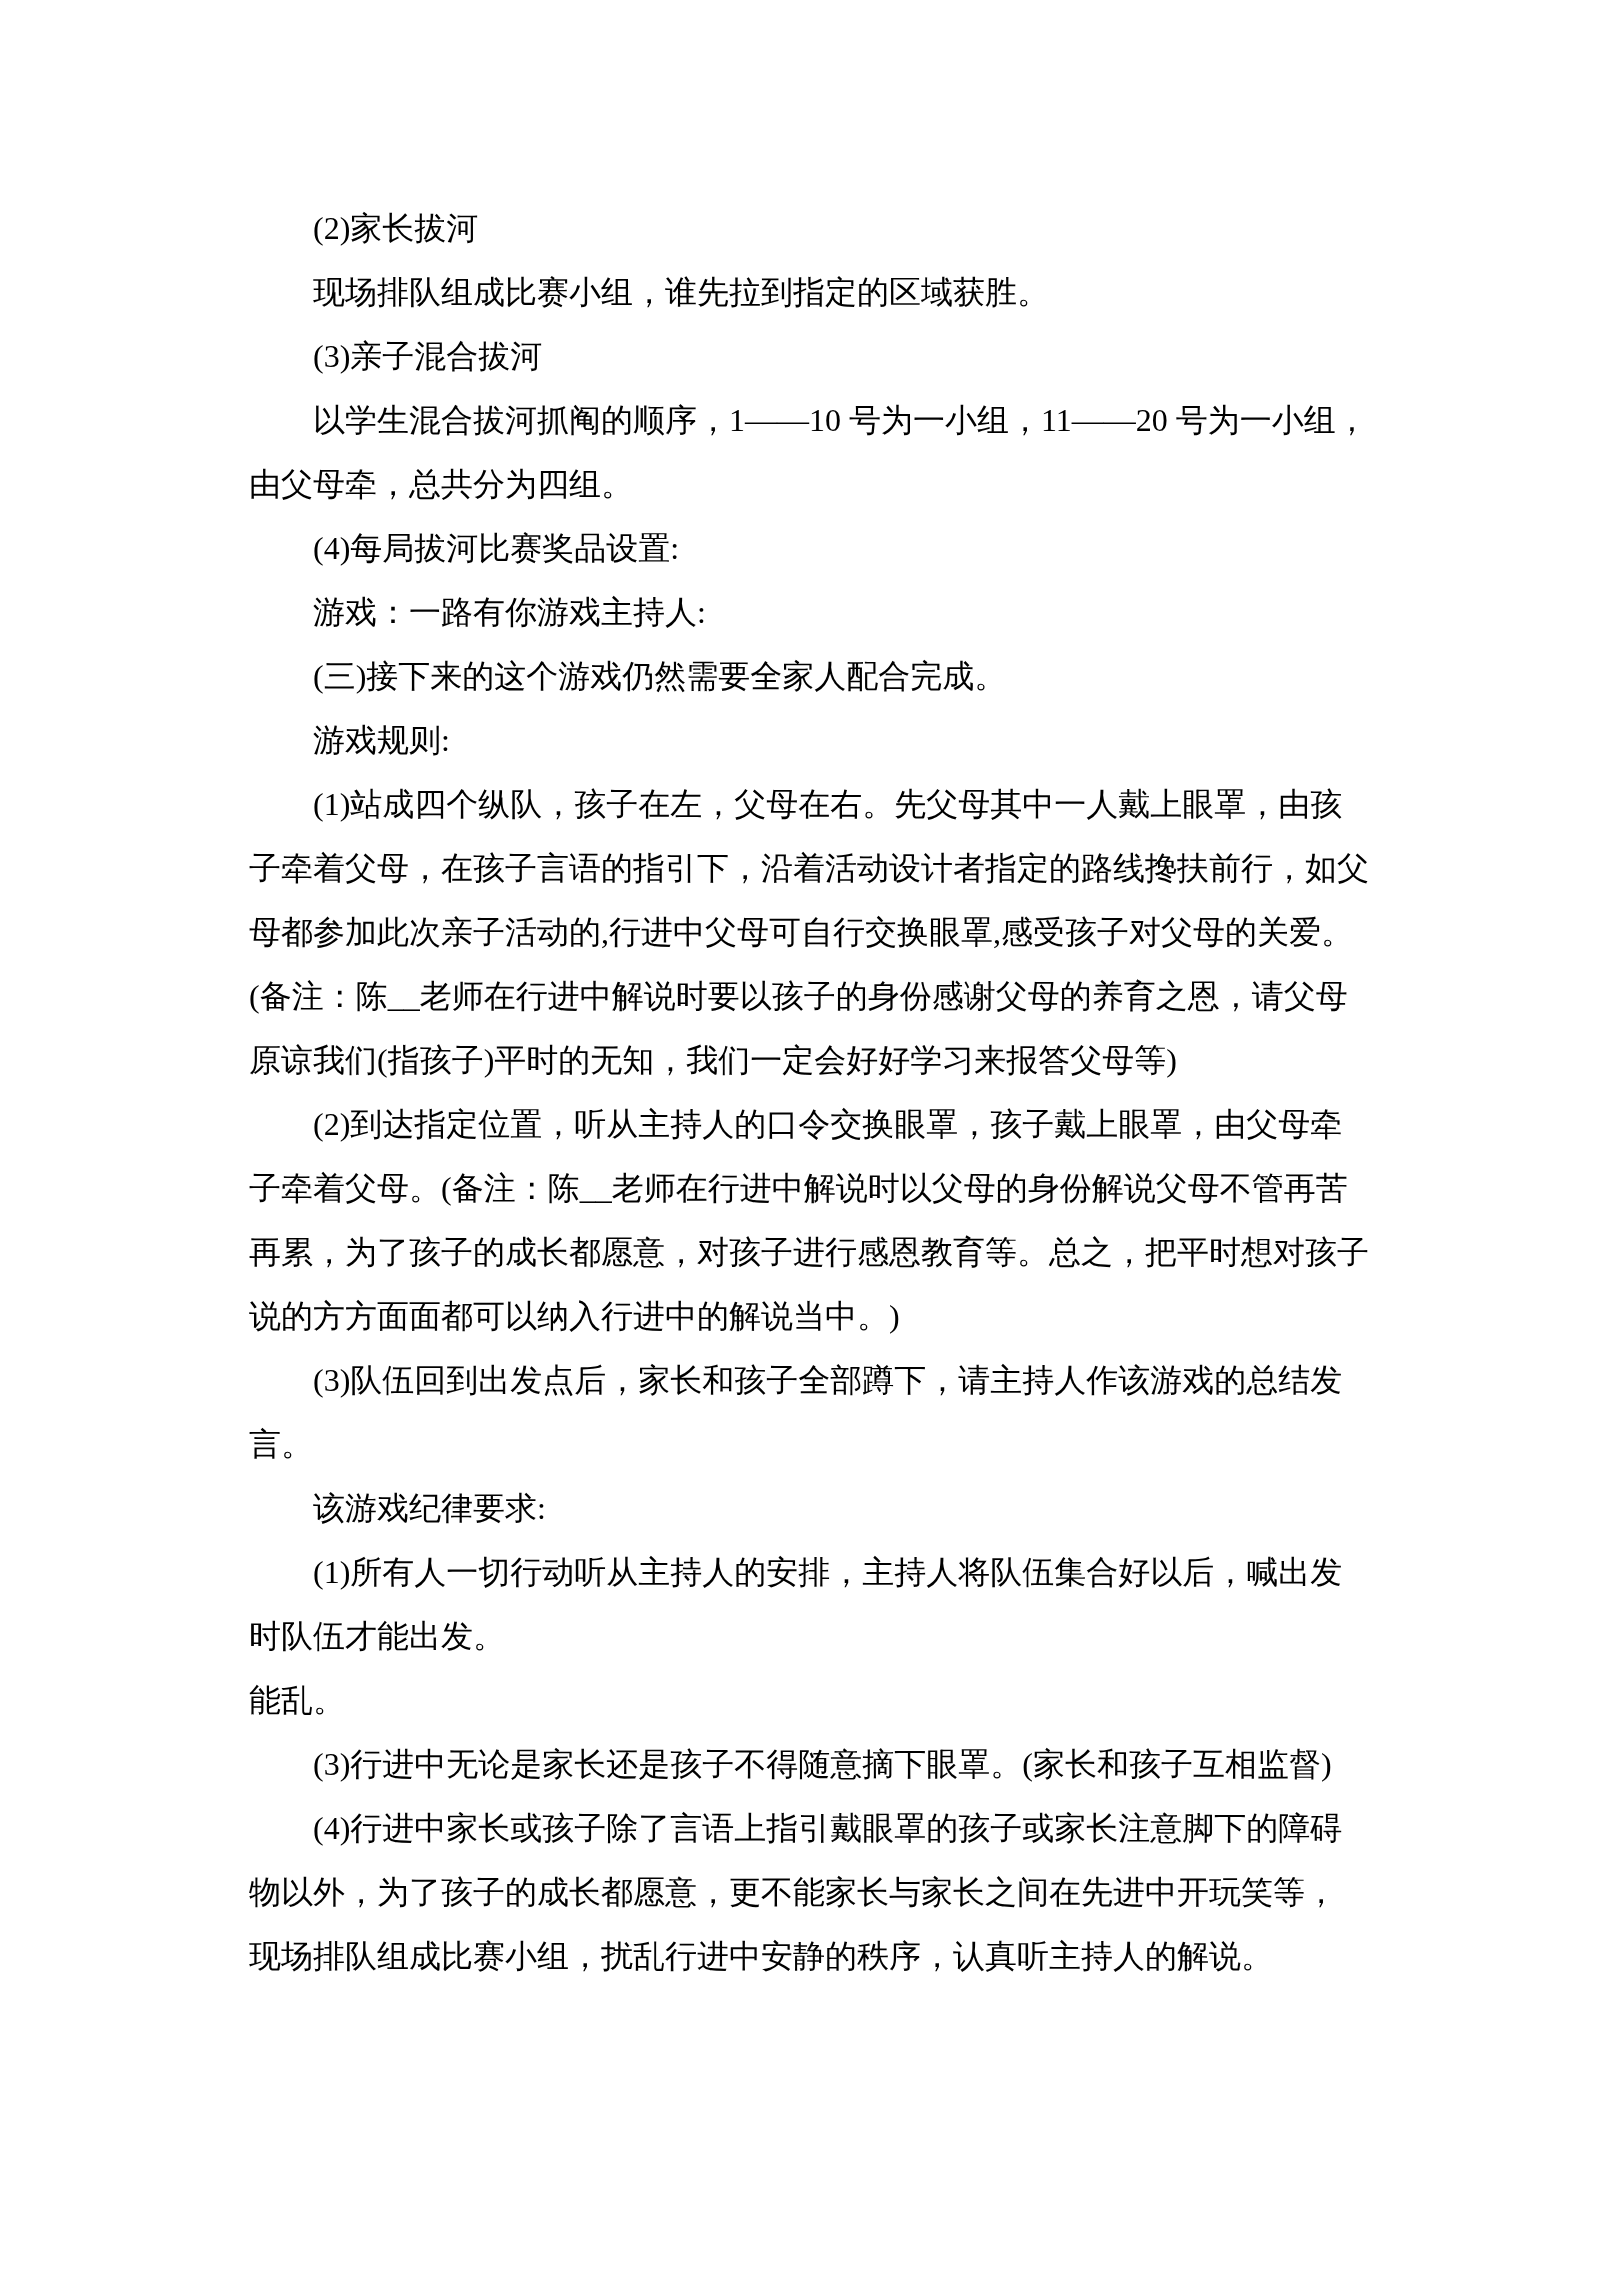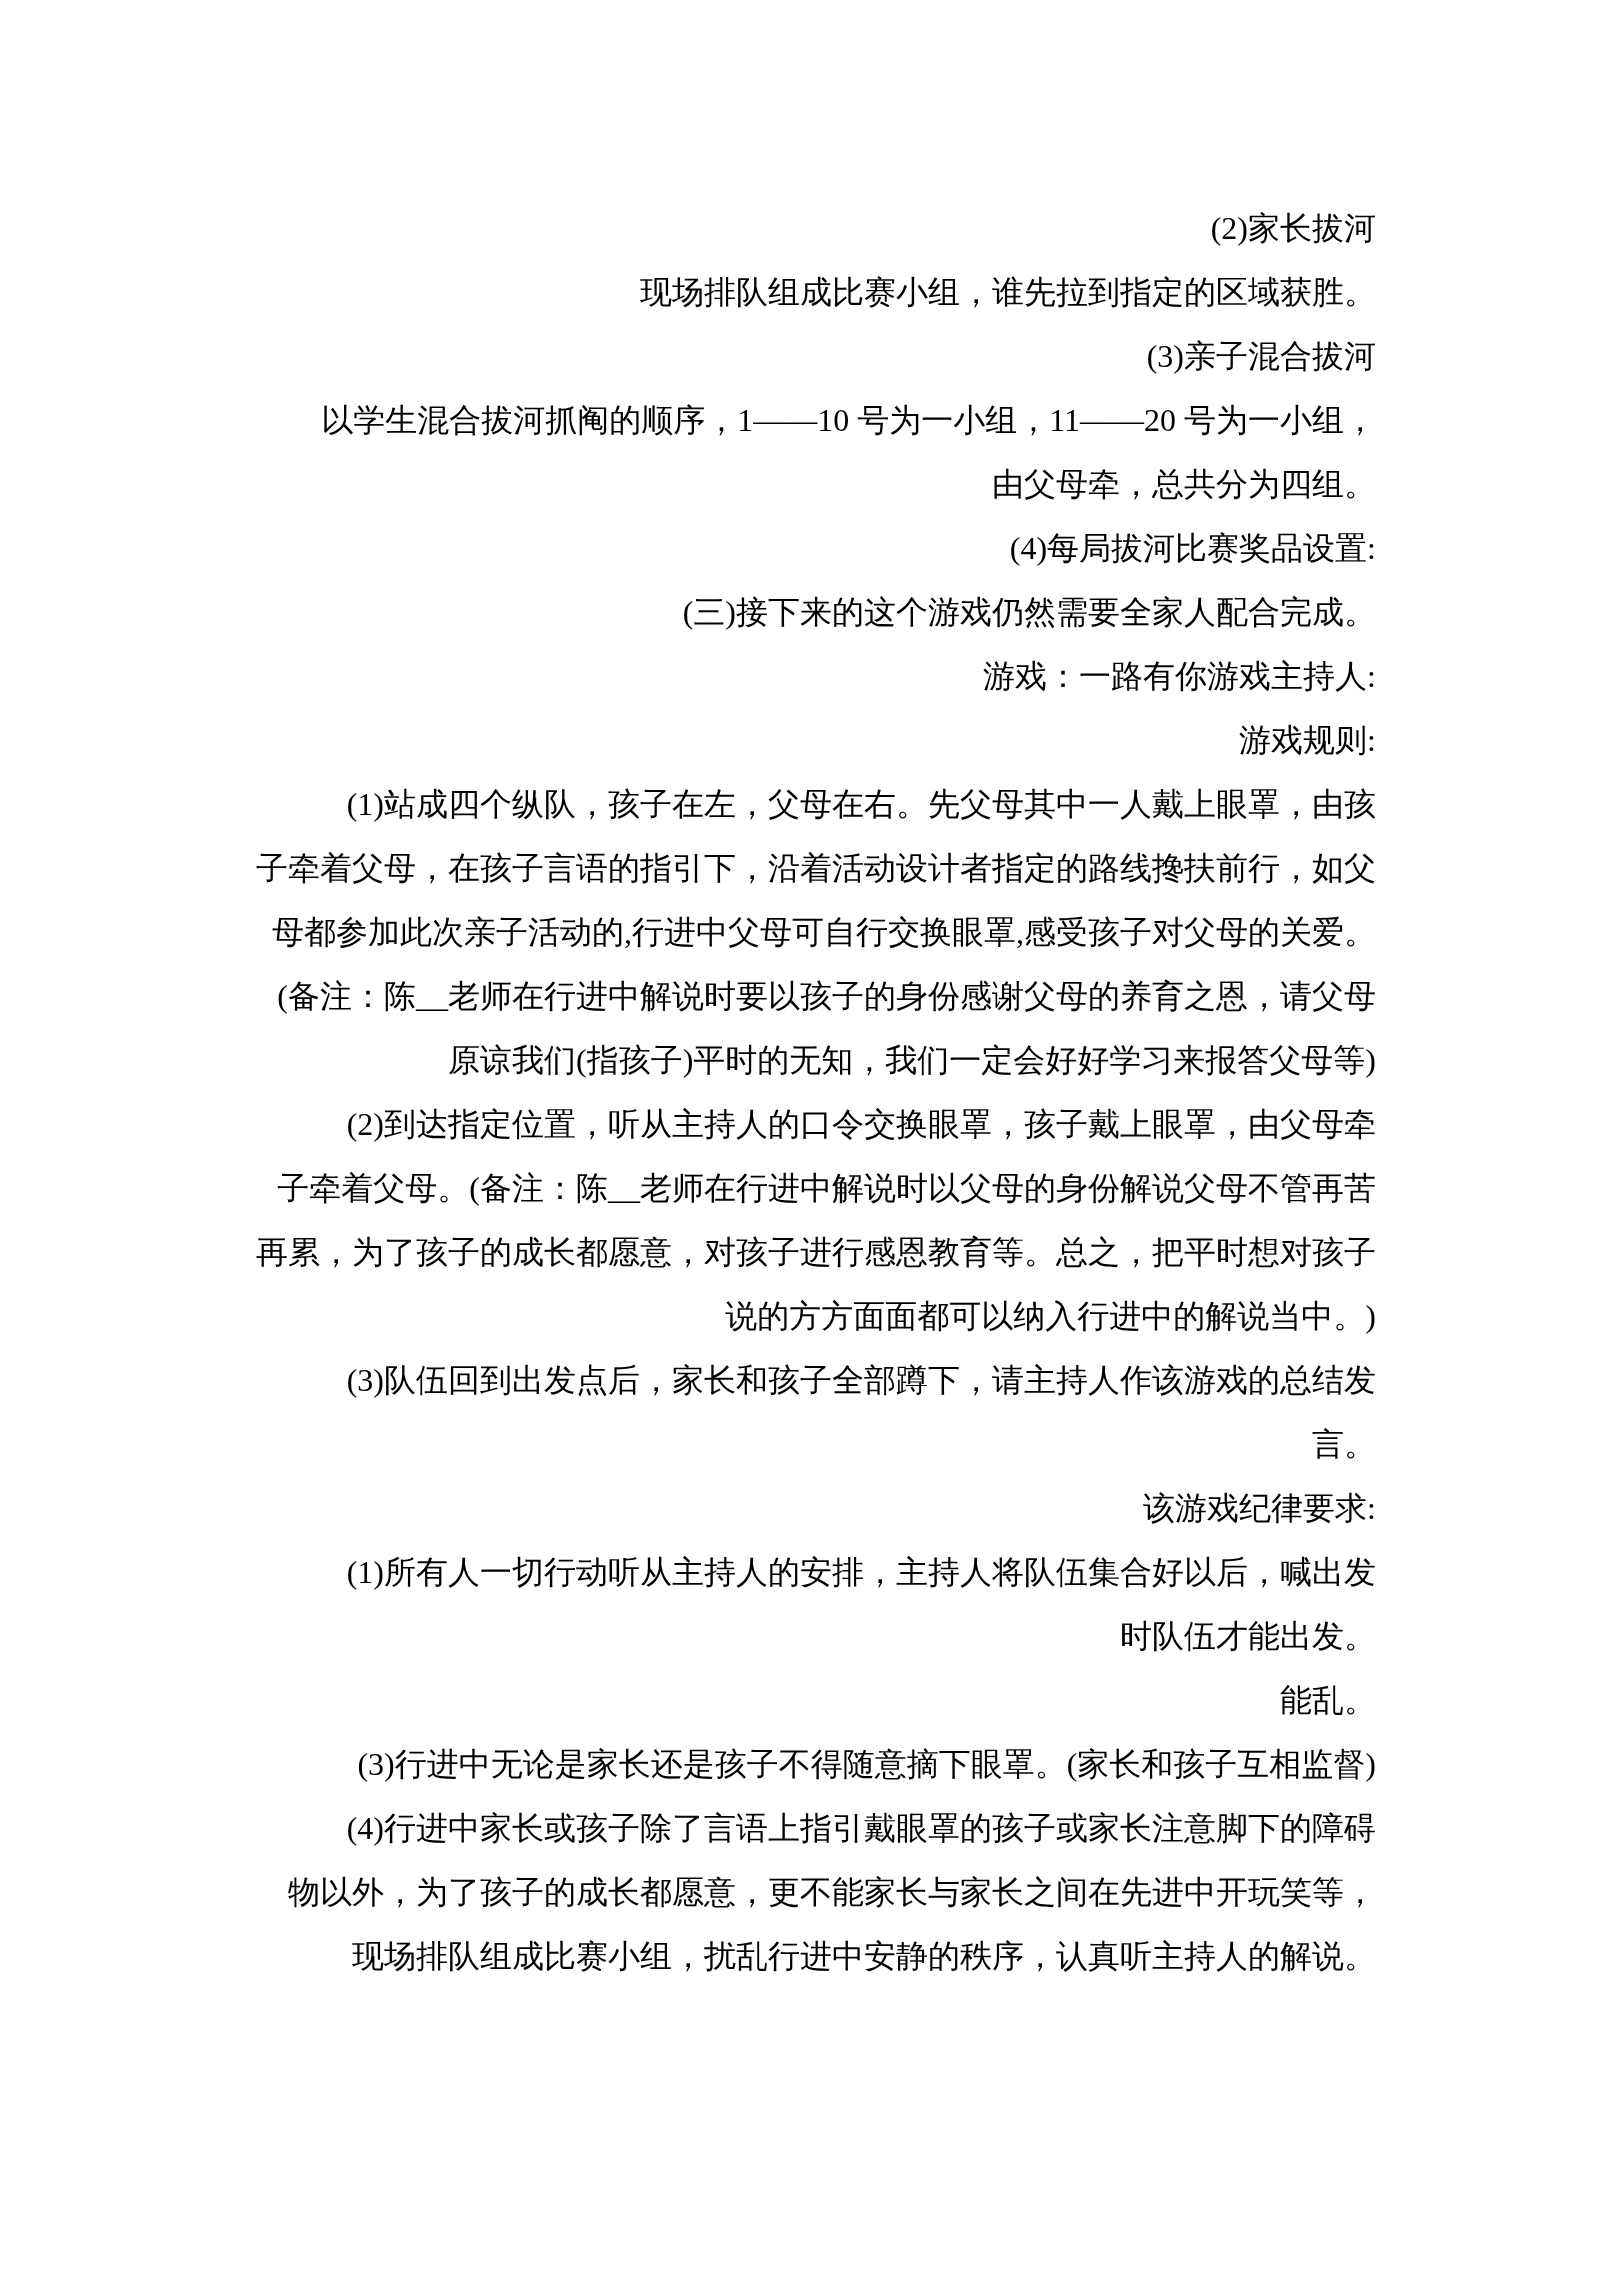--- a/index.html
+++ b/index.html
@@ -19,39 +19,39 @@
     left: 249px;
     top: 196px;
     width: 1127px;
   }
   .ln {
     font-family: "Liberation Serif", "DejaVu Serif", serif;
     font-size: 32px;
     line-height: 64px;
     color: #000000;
     white-space: nowrap;
-    text-align: right;
+    text-align: left;
   }
   .ind {
     padding-left: 64px; 
   }
 </style>
 </head>
 <body>
 
 <div class="page">
   <div class="content">
     <div class="ln ind">(2)家长拔河</div>
     <div class="ln ind">现场排队组成比赛小组，谁先拉到指定的区域获胜。</div>
     <div class="ln ind">(3)亲子混合拔河</div>
     <div class="ln ind">以学生混合拔河抓阄的顺序，1——10 号为一小组，11——20 号为一小组，</div>
     <div class="ln">由父母牵，总共分为四组。</div>
     <div class="ln ind">(4)每局拔河比赛奖品设置:</div>
+    <div class="ln ind">游戏：一路有你游戏主持人:</div>
     <div class="ln ind">(三)接下来的这个游戏仍然需要全家人配合完成。</div>
-    <div class="ln ind">游戏：一路有你游戏主持人:</div>
     <div class="ln ind">游戏规则:</div>
     <div class="ln ind">(1)站成四个纵队，孩子在左，父母在右。先父母其中一人戴上眼罩，由孩</div>
     <div class="ln">子牵着父母，在孩子言语的指引下，沿着活动设计者指定的路线搀扶前行，如父</div>
     <div class="ln">母都参加此次亲子活动的,行进中父母可自行交换眼罩,感受孩子对父母的关爱。</div>
     <div class="ln">(备注：陈__老师在行进中解说时要以孩子的身份感谢父母的养育之恩，请父母</div>
     <div class="ln">原谅我们(指孩子)平时的无知，我们一定会好好学习来报答父母等)</div>
     <div class="ln ind">(2)到达指定位置，听从主持人的口令交换眼罩，孩子戴上眼罩，由父母牵</div>
     <div class="ln">子牵着父母。(备注：陈__老师在行进中解说时以父母的身份解说父母不管再苦</div>
     <div class="ln">再累，为了孩子的成长都愿意，对孩子进行感恩教育等。总之，把平时想对孩子</div>
     <div class="ln">说的方方面面都可以纳入行进中的解说当中。)</div>

